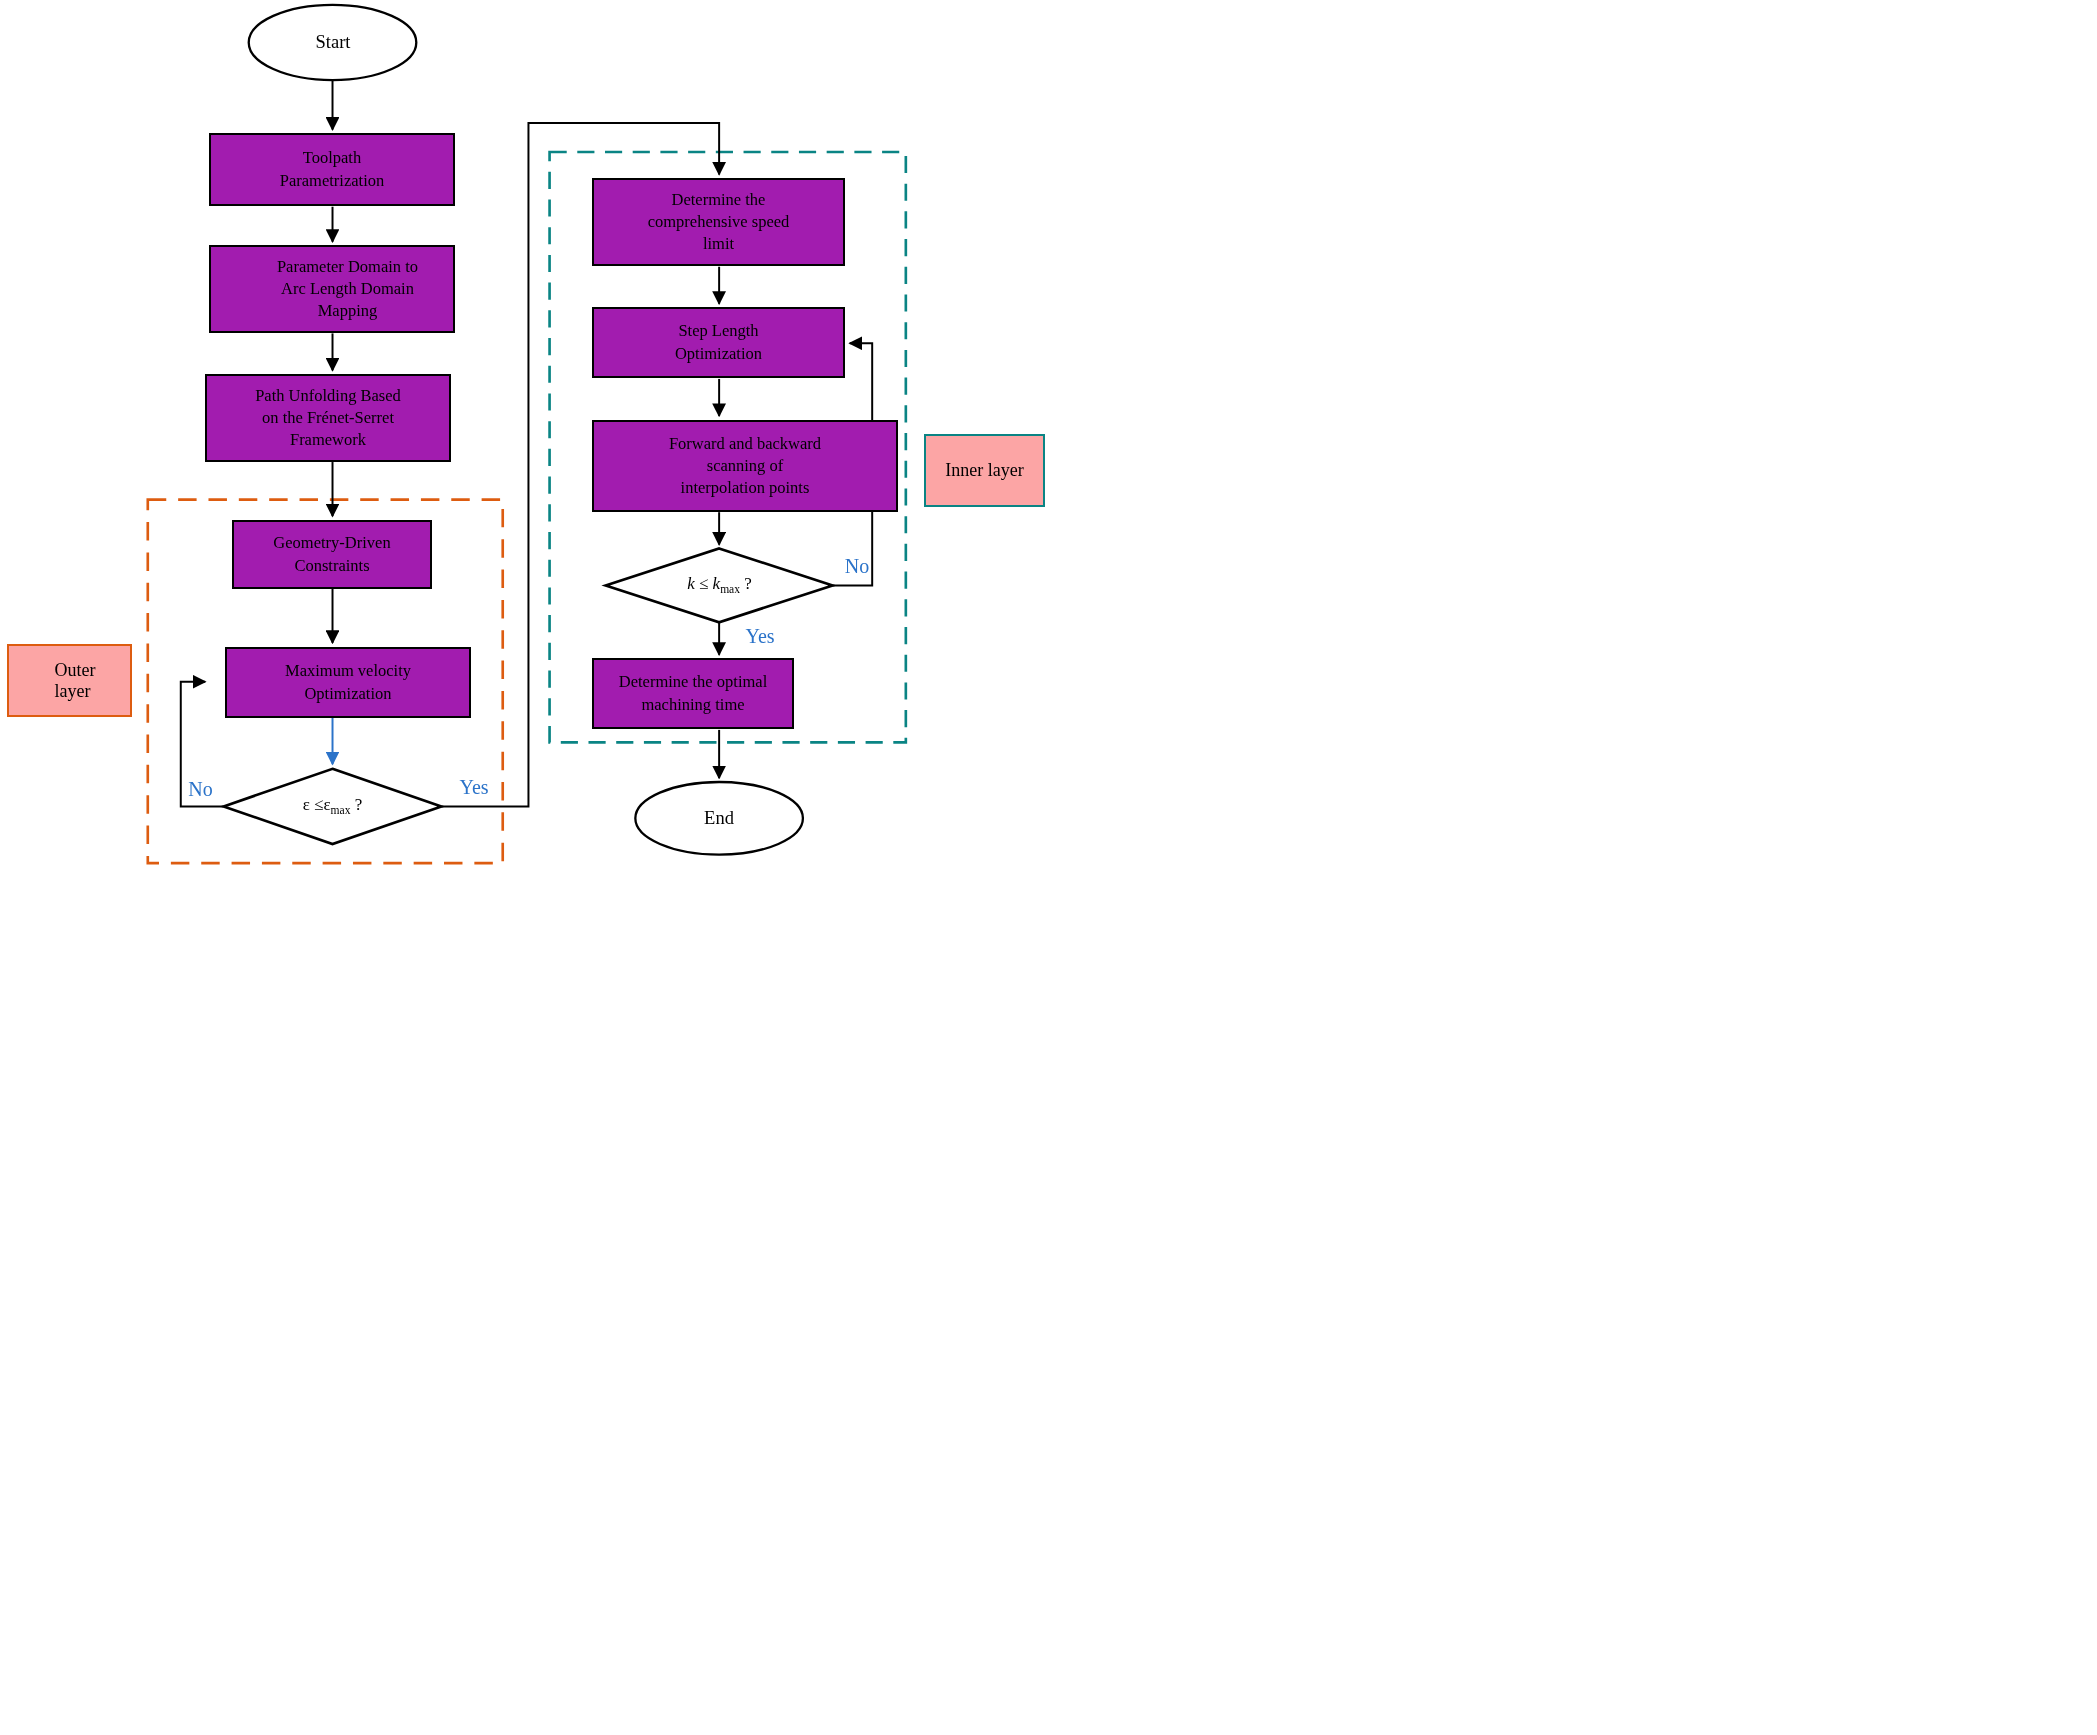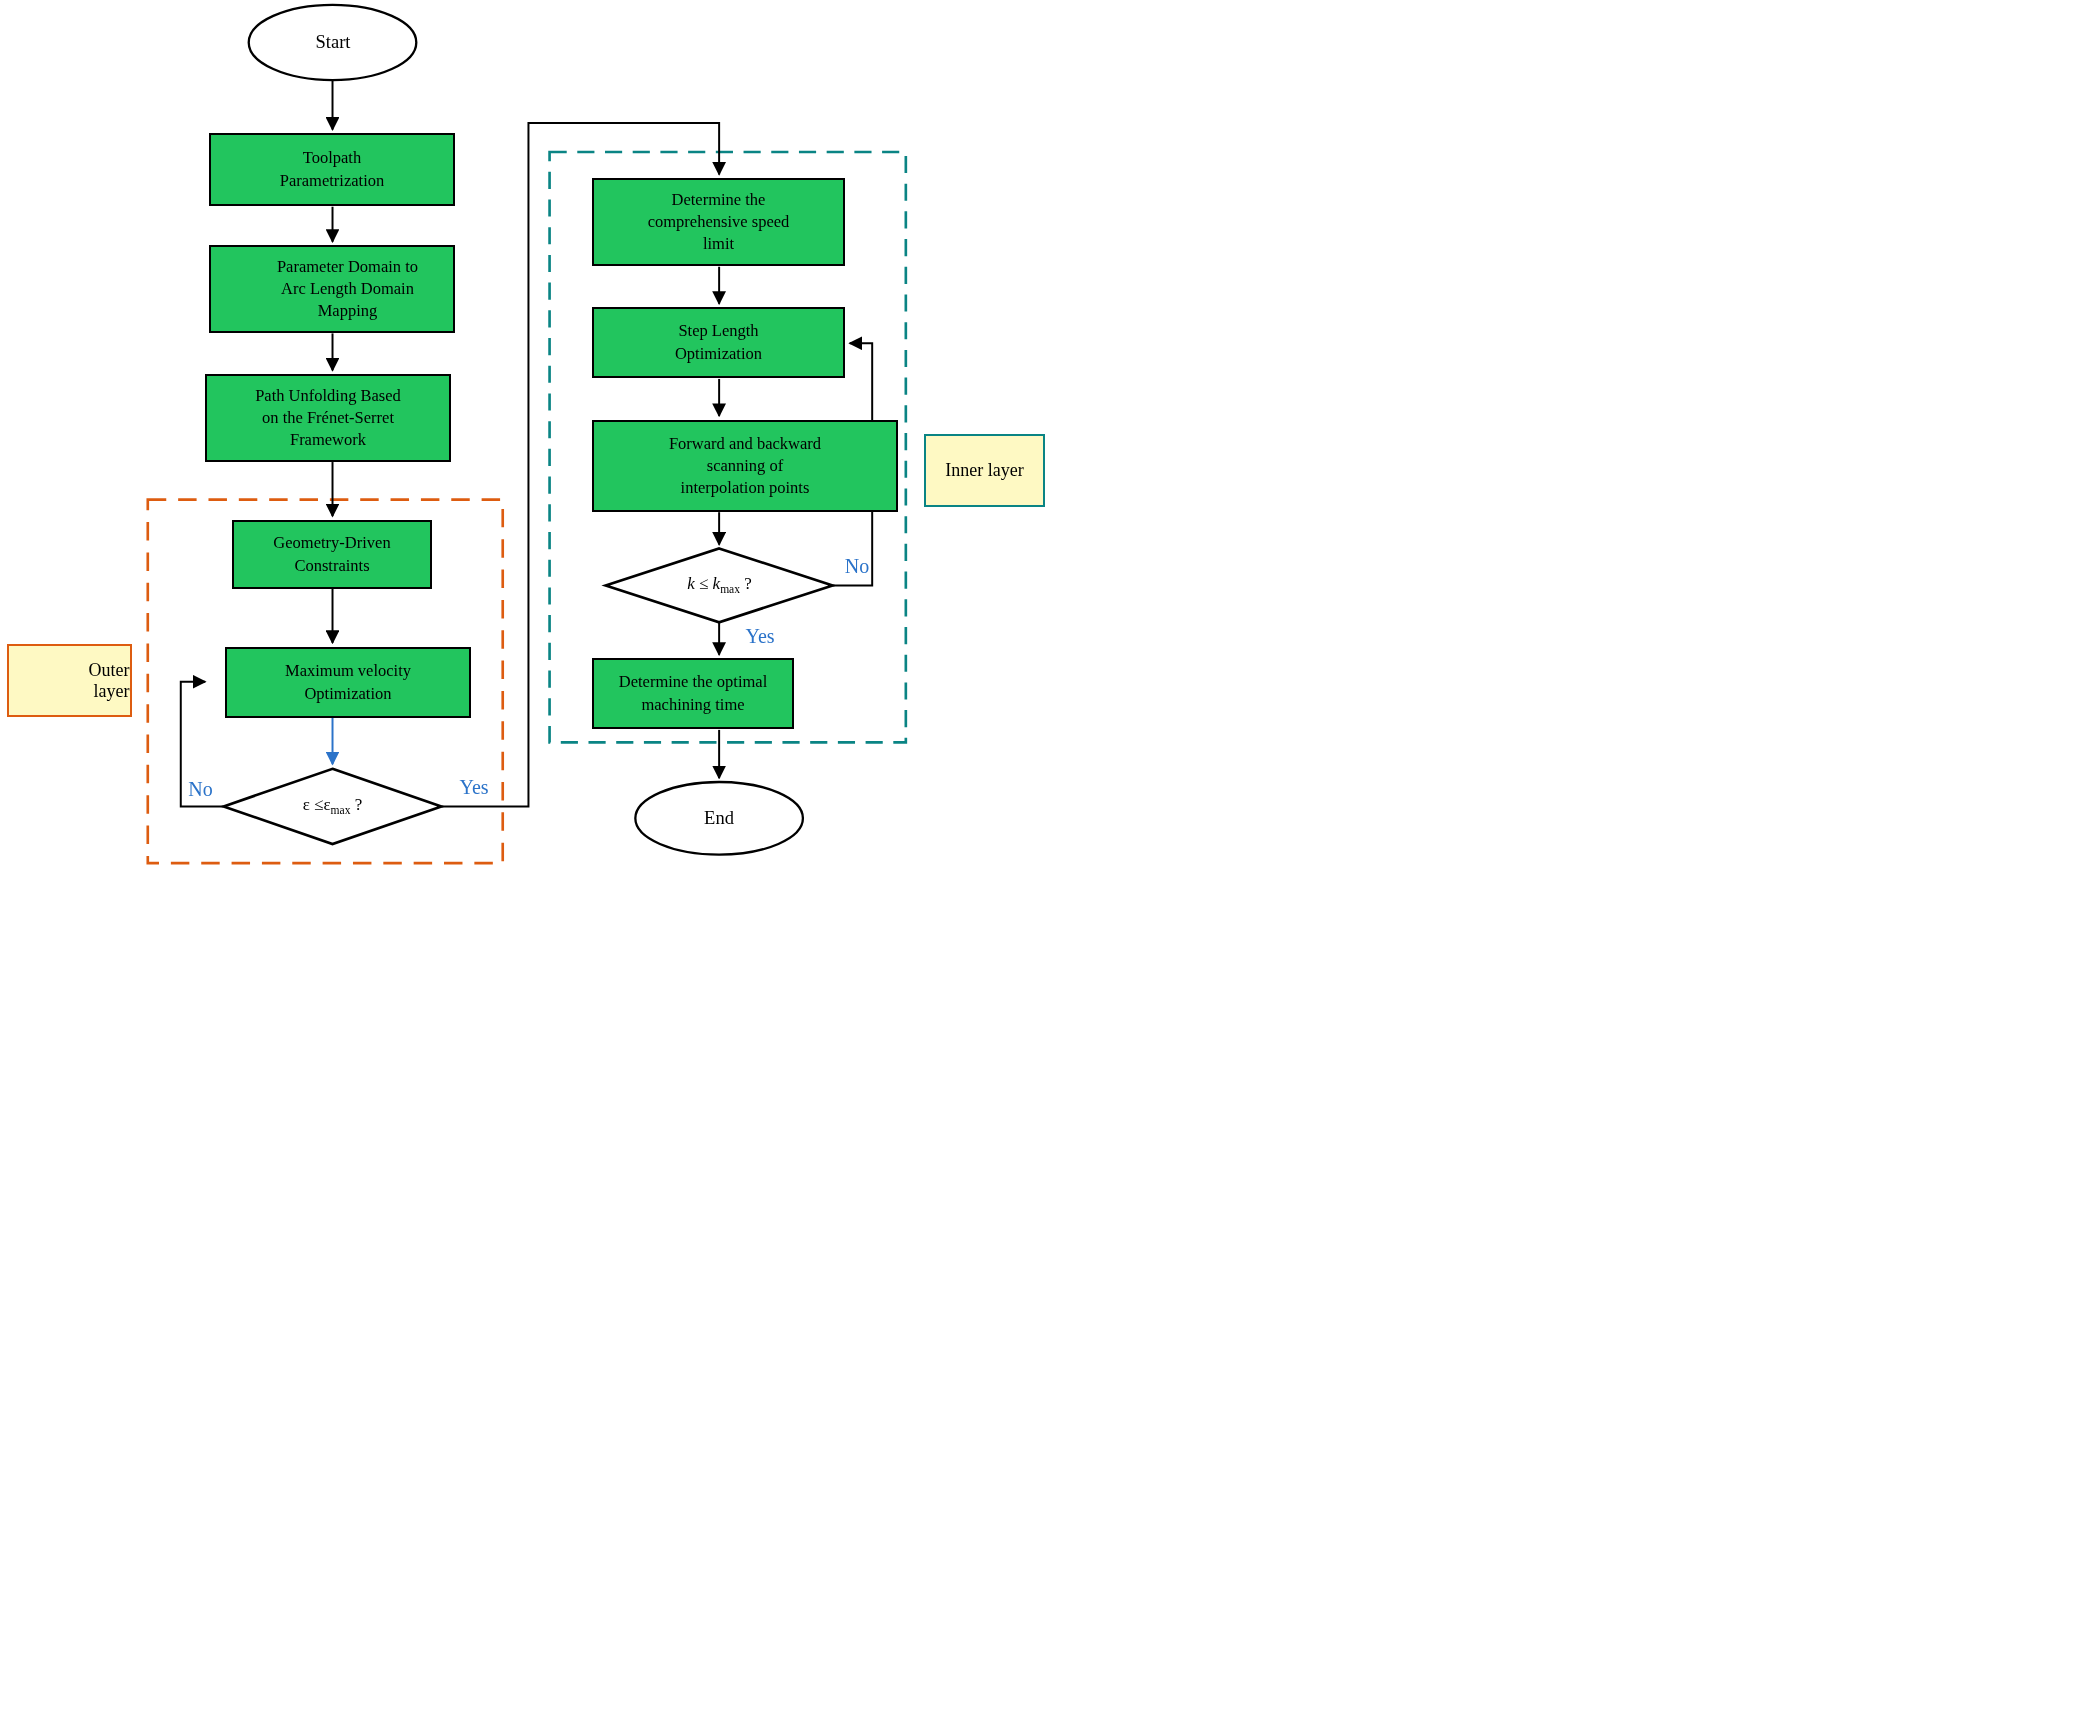--- a/index.html
+++ b/index.html
@@ -19,42 +19,42 @@
   }
   .svg-layer{position:absolute;left:0;top:0;width:100%;height:100%;}
   .node{
     position:absolute;
     display:flex;align-items:center;justify-content:center;
     text-align:center;
     box-sizing:border-box;
   }
   .proc{
     border:2px solid var(--c-line);
-    background:#22c55e;
+    background:#a21caf;
     font-size:16.5px;line-height:1.34;
   }
   .shape-text{font-size:16.5px;line-height:1.3;background:transparent;}
   .terminal-text{font-size:18.5px;}
   .decision-text{font-size:17px;}
   .decision-text sub{font-size:0.68em;}
   .k-italic{font-style:italic;}
   .branch-label{
     position:absolute;
     color:var(--c-branch);
     font-size:20px;
     display:flex;align-items:center;justify-content:center;
     text-align:center;
   }
   .layer-label{
     position:absolute;
     display:flex;align-items:center;justify-content:center;
-    background:#fef9c3;
+    background:#fca5a5;
     font-size:18px;
     box-sizing:border-box;
-    text-align:right;
+    text-align:left;
     font-family:Liberation Serif, serif;
   }
   .layer-label.outer{border:2px solid var(--c-outer);}
   .layer-label.inner{border:2px solid var(--c-inner);}
 </style>
 </head>
 <body>
 
 <div class="canvas">
 

